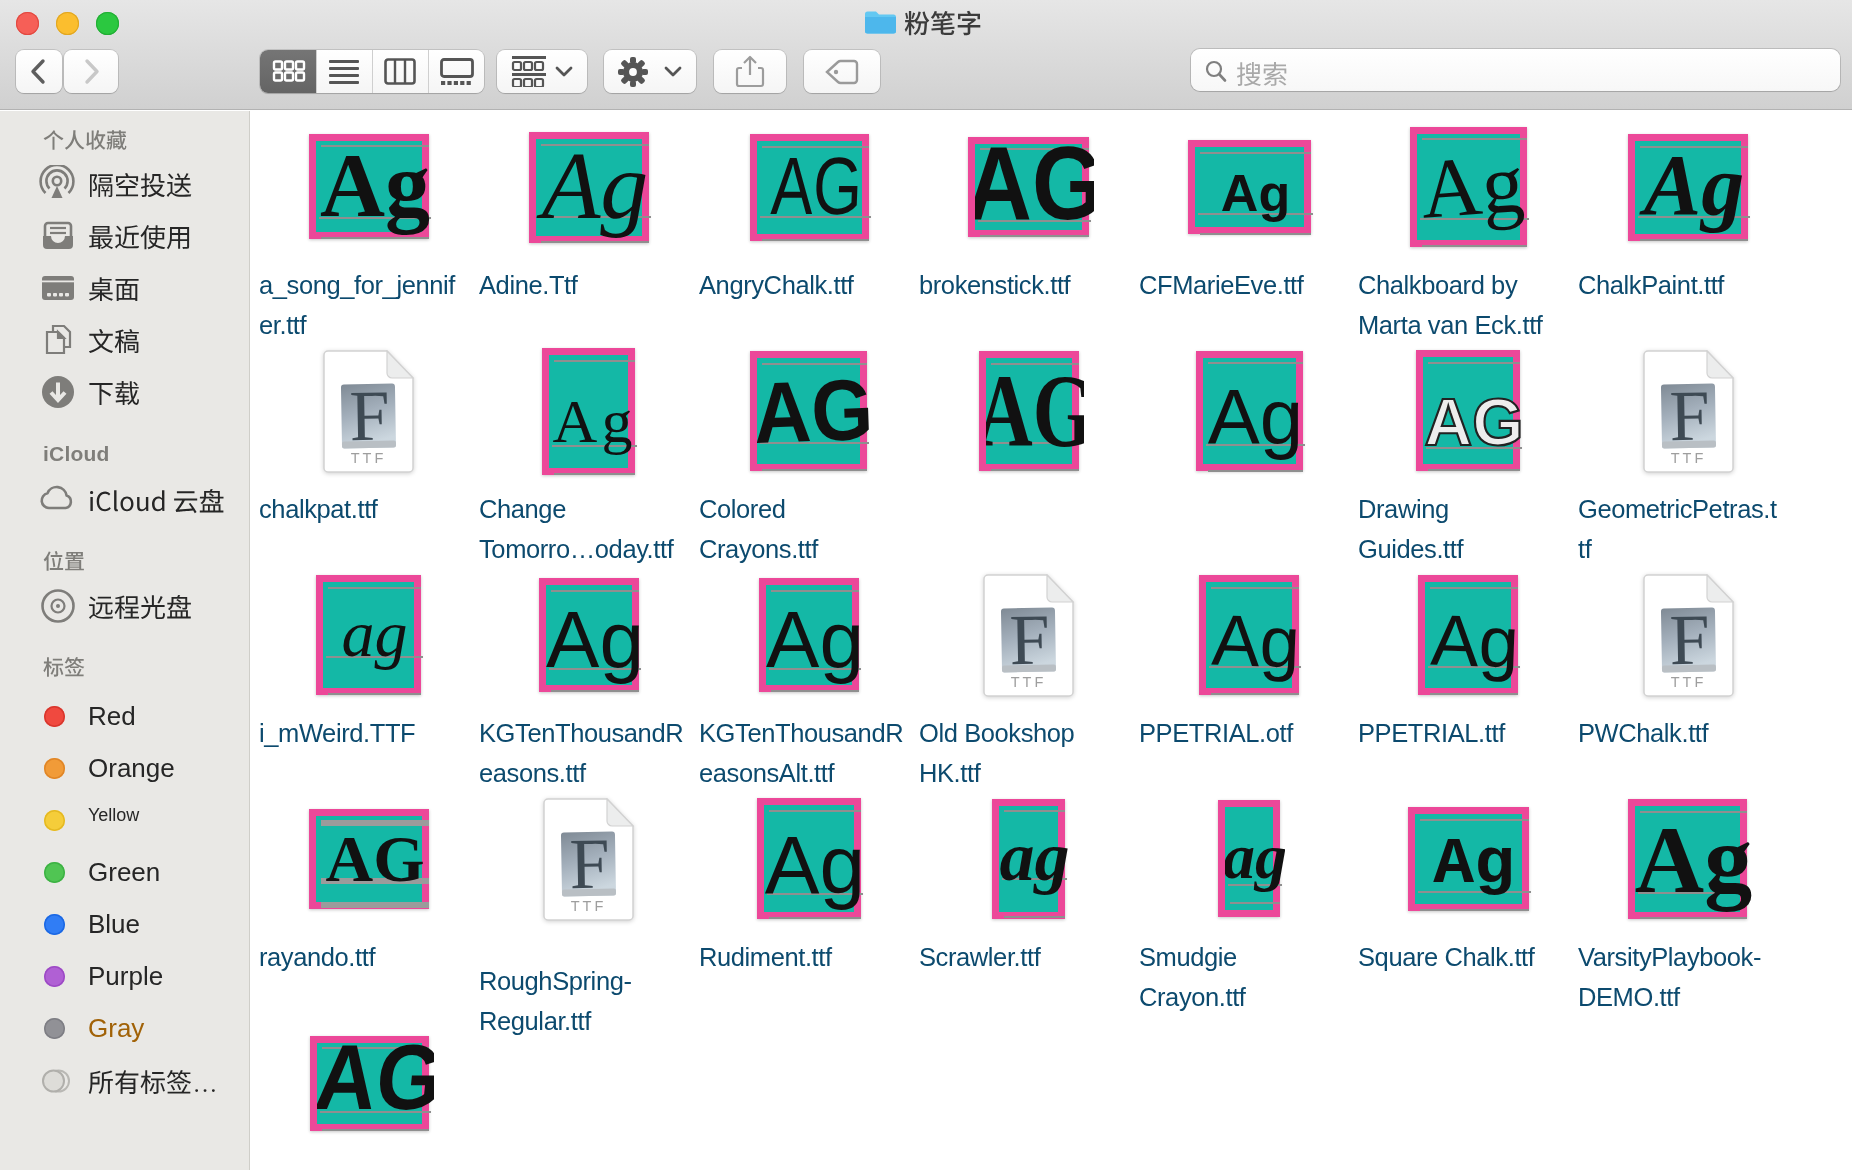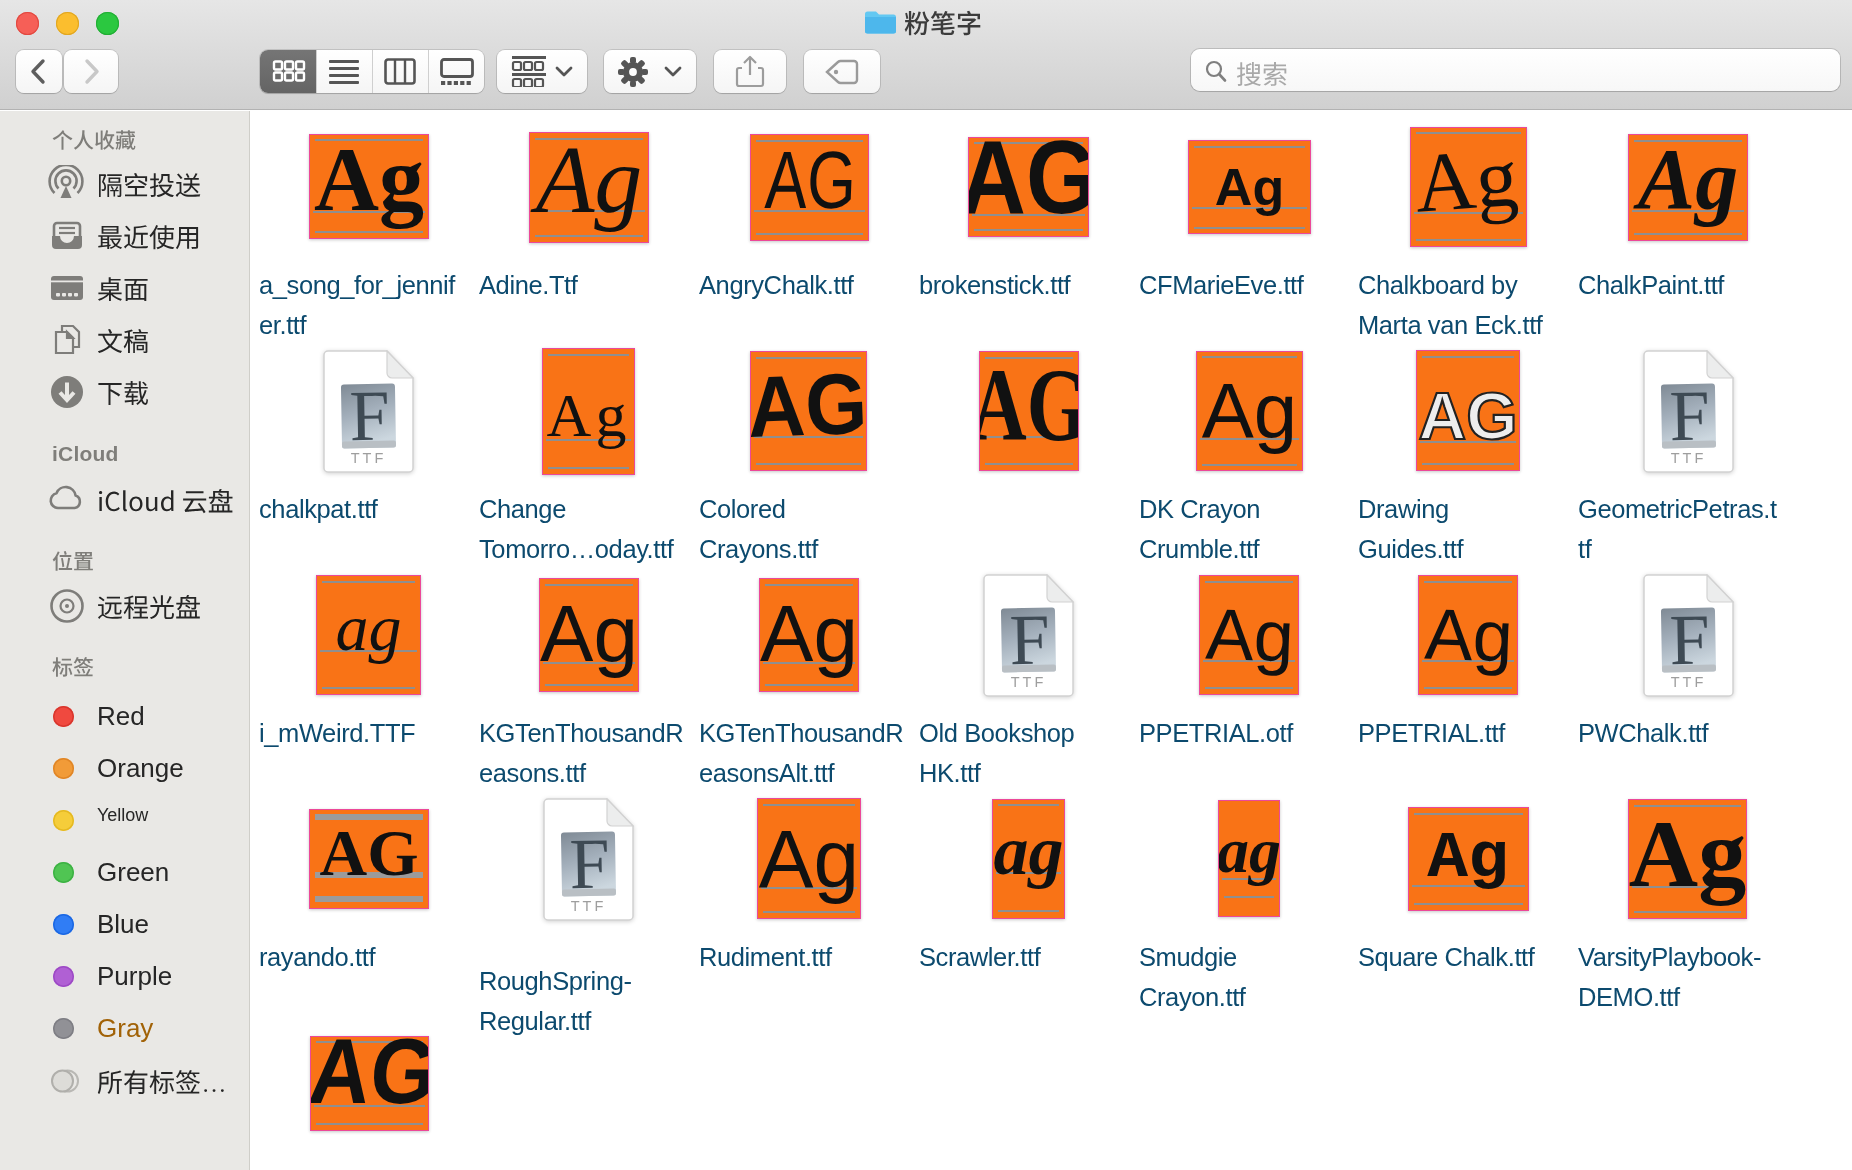--- a/index.html
+++ b/index.html
@@ -11,21 +11,21 @@
 .btn{position:absolute;top:50px;height:43px;border-radius:8px;
   background:linear-gradient(#ffffff,#f5f5f5);
   box-shadow:0 0 0 1px rgba(0,0,0,0.12), 0 1px 1px rgba(0,0,0,0.12)}
 #sidebar{position:absolute;left:0;top:111px;width:250px;height:1059px;
   background:#e9e8e5;border-right:1px solid #cfcec9}
 #content{position:absolute;left:251px;top:111px;width:1601px;height:1059px;background:#fff}
 .sideitem{position:absolute;left:85px;white-space:nowrap}
 .tagdot{position:absolute;left:41px;width:21px;height:21px;border-radius:50%}
 .cell-label{position:absolute;width:220px;text-align:left;
   font-size:25.5px;line-height:40px;letter-spacing:-0.4px;color:#0c4a6e}
-.thumb{position:absolute;background:#f97316;border:1px solid #ec4899;
+.thumb{position:absolute;background:#14b8a6;border:7px solid #ec4899;
   box-shadow:0 1px 3px rgba(0,0,0,0.22)}
 .thumb svg{position:absolute;left:0;top:0}
 </style></head><body>
 <div id="win">
 <div id="toolbar"></div>
 <div id="sidebar"></div>
 <div id="content"></div>
 
 <div class="tl" style="left:16px;background:#f65f57;box-shadow:inset 0 0 0 1px #e14940"></div>
 <div class="tl" style="left:56px;background:#fbbe2e;box-shadow:inset 0 0 0 1px #e0a622"></div>
@@ -134,21 +134,21 @@
 <svg class="abs" style="left:13px;top:10px" width="24" height="24">
 <circle cx="10" cy="10" r="7" fill="none" stroke="#7f7f7f" stroke-width="2.2"></circle>
 <line x1="15" y1="15" x2="21" y2="21.5" stroke="#7f7f7f" stroke-width="2.6" stroke-linecap="round"></line>
       </svg>
 <div class="abs" style="left:45px;top:9px">
         <svg width="52" height="34" viewBox="0 -26 52 34" style="display:block">
           <path d="M4.3 -21.8V-16.6H1.2V-14.8H4.3V-9.2L1.0 -8.0L1.5 -6.2L4.3 -7.3V-0.3C4.3 0.0 4.2 0.1 3.9 0.1C3.6 0.1 2.7 0.1 1.7 0.1C1.9 0.6 2.2 1.5 2.2 1.9C3.7 2.0 4.7 1.9 5.3 1.6C6.0 1.2 6.2 0.7 6.2 -0.3V-8.0L9.1 -9.1L8.7 -10.9L6.2 -9.9V-14.8H8.8V-16.6H6.2V-21.8ZM9.9 -7.5V-5.9H11.0L10.8 -5.8C11.9 -4.1 13.4 -2.6 15.2 -1.4C13.0 -0.4 10.5 0.2 7.9 0.5C8.2 0.9 8.6 1.7 8.8 2.1C11.7 1.7 14.5 0.9 16.9 -0.3C19.0 0.8 21.3 1.5 23.8 2.0C24.1 1.5 24.6 0.8 25.0 0.4C22.8 0.1 20.6 -0.5 18.7 -1.4C20.9 -2.8 22.6 -4.6 23.7 -7.0L22.5 -7.6L22.2 -7.5H17.8V-10.1H23.8V-19.7H18.8V-18.1H22.0V-15.7H18.9V-14.2H22.0V-11.7H17.8V-21.9H16.0V-11.7H11.9V-14.1H14.7V-15.7H11.9V-18.0C13.2 -18.5 14.6 -19.0 15.8 -19.6L14.4 -20.9C13.4 -20.3 11.7 -19.5 10.2 -19.0V-10.1H16.0V-7.5ZM21.0 -5.9C20.0 -4.4 18.6 -3.2 17.0 -2.3C15.2 -3.2 13.8 -4.4 12.8 -5.9Z M42.5 -2.7C44.7 -1.5 47.5 0.3 48.8 1.5L50.4 0.4C48.9 -0.8 46.1 -2.5 43.9 -3.7ZM33.5 -3.5C32.1 -2.1 29.7 -0.7 27.6 0.3C28.0 0.6 28.8 1.2 29.1 1.6C31.1 0.5 33.6 -1.2 35.3 -2.8ZM31.0 -8.3C31.5 -8.5 32.2 -8.6 36.9 -8.9C34.8 -7.9 33.0 -7.1 32.2 -6.8C30.7 -6.1 29.5 -5.8 28.7 -5.7C28.8 -5.2 29.1 -4.3 29.2 -4.0C29.8 -4.2 30.9 -4.3 38.5 -4.8V-0.3C38.5 0.1 38.4 0.2 37.9 0.2C37.5 0.2 36.1 0.2 34.5 0.2C34.8 0.7 35.1 1.4 35.2 1.9C37.1 1.9 38.5 1.9 39.3 1.6C40.1 1.4 40.4 0.8 40.4 -0.2V-4.9L46.7 -5.3C47.4 -4.6 48.0 -3.8 48.5 -3.3L50.0 -4.3C48.9 -5.7 46.5 -7.9 44.7 -9.4L43.3 -8.5C44.0 -8.0 44.7 -7.3 45.4 -6.6L34.0 -6.0C37.7 -7.4 41.4 -9.2 44.9 -11.3L43.5 -12.5C42.4 -11.7 41.1 -11.0 39.8 -10.3L34.0 -10.0C35.8 -10.9 37.6 -12.0 39.3 -13.1L38.5 -13.7H48.4V-10.5H50.3V-15.4H40.0V-17.8H50.0V-19.6H40.0V-21.9H38.0V-19.6H28.0V-17.8H38.0V-15.4H27.7V-10.5H29.6V-13.7H37.3C35.4 -12.3 33.1 -11.0 32.4 -10.7C31.7 -10.3 31.0 -10.1 30.5 -10.0C30.7 -9.5 31.0 -8.7 31.0 -8.3Z" fill="#a9a9a9"></path>
         </svg>
       </div>
 </div>
-<div id="sidebar-inner" class="abs" style="left:12px;top:111px;width:250px;height:1054px;overflow:hidden">
+<div id="sidebar-inner" class="abs" style="left:3px;top:111px;width:250px;height:1054px;overflow:hidden">
       <div class="abs" style="left:40px;top:16px">
         <svg width="84" height="27" viewBox="0 -21 84 27" style="display:block">
           <path d="M9.5 -11.3V1.7H11.5V-11.3ZM10.6 -17.8C8.4 -14.2 4.6 -11.4 0.6 -9.7C1.2 -9.2 1.8 -8.4 2.1 -7.9C5.2 -9.3 8.3 -11.6 10.5 -14.4C13.6 -11.0 16.3 -9.2 19.0 -7.8C19.3 -8.5 19.9 -9.2 20.5 -9.7C17.6 -11.0 14.7 -12.8 11.7 -16.0L12.3 -16.9Z M30.3 -17.7C30.2 -14.3 30.4 -4.4 21.8 0.1C22.4 0.5 23.1 1.2 23.4 1.7C28.2 -1.0 30.4 -5.2 31.5 -9.2C32.6 -5.4 34.9 -0.8 39.9 1.6C40.2 1.1 40.8 0.4 41.4 -0.1C34.0 -3.4 32.7 -11.9 32.4 -14.5C32.5 -15.8 32.5 -16.9 32.5 -17.7Z M54.7 -11.8H58.8C58.4 -9.4 57.8 -7.3 56.8 -5.5C55.9 -7.3 55.1 -9.3 54.6 -11.4ZM54.1 -17.7C53.5 -14.1 52.5 -10.7 50.7 -8.6C51.1 -8.3 51.8 -7.4 52.1 -6.9C52.6 -7.6 53.1 -8.3 53.5 -9.1C54.1 -7.1 54.9 -5.3 55.8 -3.7C54.6 -2.1 53.1 -0.8 51.1 0.2C51.5 0.6 52.1 1.4 52.4 1.8C54.2 0.8 55.7 -0.5 56.9 -2.0C58.0 -0.5 59.4 0.8 61.0 1.7C61.3 1.2 61.9 0.4 62.4 0.1C60.7 -0.8 59.2 -2.1 58.0 -3.7C59.3 -5.9 60.2 -8.6 60.8 -11.8H62.2V-13.7H55.3C55.6 -14.9 55.9 -16.1 56.1 -17.4ZM44.0 -1.9C44.4 -2.2 45.0 -2.6 48.7 -3.9V1.8H50.6V-17.4H48.7V-5.8L45.9 -4.9V-15.4H43.9V-5.2C43.9 -4.3 43.5 -3.9 43.2 -3.7C43.5 -3.3 43.8 -2.4 44.0 -1.9Z M80.4 -9.9C80.1 -8.2 79.6 -6.7 79.0 -5.3C78.8 -6.9 78.6 -8.7 78.5 -10.9H83.0V-12.6H81.8L82.4 -13.1C82.0 -13.6 81.2 -14.2 80.5 -14.6L79.3 -13.8C79.8 -13.5 80.3 -13.0 80.7 -12.6H78.4L78.4 -13.9H77.9V-14.7H82.8V-16.4H77.9V-17.7H75.9V-16.4H71.0V-17.7H69.0V-16.4H64.2V-14.7H69.0V-13.4H71.0V-14.7H75.9V-13.3H76.7L76.7 -12.6H67.6V-9.1H66.2V-12.5H64.7V-6.9H66.2V-7.4H67.6V-6.6V-5.9H63.8V-4.3H64.9V-3.5C64.9 -2.3 64.7 -0.4 63.6 1.0C63.9 1.2 64.5 1.5 64.8 1.8C66.1 0.3 66.3 -2.0 66.3 -3.5V-4.3H67.6C67.5 -2.5 67.2 -0.5 66.3 1.0C66.8 1.2 67.5 1.6 67.8 1.8C69.1 -0.5 69.3 -4.0 69.3 -6.6V-10.9H76.8C76.9 -7.7 77.3 -5.0 77.8 -3.0C77.4 -2.4 77.0 -1.8 76.6 -1.3V-1.9H74.5V-3.2H76.4V-7.3H74.5V-8.5H76.4V-9.8H70.2V0.6H71.7V-0.6H75.9C75.4 -0.1 74.9 0.3 74.4 0.6C74.8 0.9 75.6 1.5 75.9 1.8C76.8 1.1 77.7 0.2 78.5 -0.8C79.2 0.9 80.1 1.8 81.2 1.8C82.6 1.8 83.2 1.2 83.4 -1.7C83.0 -1.9 82.4 -2.2 82.1 -2.6C82.0 -0.5 81.8 0.0 81.4 0.0C80.8 0.0 80.2 -0.8 79.7 -2.6C80.8 -4.6 81.6 -6.9 82.2 -9.6ZM73.1 -1.9H71.7V-3.2H73.1ZM73.1 -7.3H71.7V-8.5H73.1ZM71.7 -6.0H75.0V-4.5H71.7Z" fill="#7f7e7a"></path>
         </svg>
       </div>
 <div class="abs" style="left:85px;top:58px">
         <svg width="104" height="34" viewBox="0 -26 104 34" style="display:block">
           <path d="M13.2 -16.1H21.5V-13.6H13.2ZM11.5 -17.5V-12.2H23.3V-17.5ZM10.2 -20.7V-19.0H24.8V-20.7ZM2.0 -20.8V2.0H3.7V-19.0H7.0C6.5 -17.3 5.7 -15.0 5.0 -13.1C6.8 -11.0 7.3 -9.3 7.3 -7.9C7.3 -7.0 7.1 -6.3 6.8 -6.0C6.6 -5.9 6.3 -5.8 6.0 -5.8C5.5 -5.8 5.0 -5.8 4.4 -5.8C4.7 -5.3 4.9 -4.6 4.9 -4.1C5.5 -4.1 6.2 -4.1 6.7 -4.1C7.2 -4.2 7.7 -4.3 8.0 -4.6C8.8 -5.1 9.0 -6.3 9.0 -7.7C9.0 -9.3 8.6 -11.2 6.7 -13.4C7.6 -15.4 8.6 -18.0 9.3 -20.1L8.0 -20.9L7.7 -20.8ZM19.9 -8.8C19.4 -7.7 18.6 -6.1 17.9 -5.0H13.2V-3.7H16.5V1.5H18.1V-3.7H21.6V-5.0H19.4C20.0 -6.0 20.7 -7.1 21.3 -8.2ZM13.6 -8.3C14.3 -7.3 15.2 -5.9 15.6 -5.0L16.9 -5.7C16.5 -6.5 15.6 -7.9 14.8 -8.9ZM10.4 -10.8V2.1H12.1V-9.2H22.6V0.1C22.6 0.4 22.5 0.4 22.2 0.4C22.0 0.5 21.1 0.5 20.2 0.4C20.4 0.9 20.6 1.6 20.7 2.1C22.1 2.1 23.0 2.1 23.6 1.8C24.2 1.5 24.3 1.0 24.3 0.1V-10.8Z M40.7 -14.0C43.3 -12.6 46.9 -10.5 48.6 -9.3L49.9 -10.8C48.0 -12.0 44.5 -14.0 41.9 -15.3ZM36.0 -15.3C34.0 -13.6 31.3 -11.8 28.2 -10.7L29.4 -9.0C32.4 -10.3 35.3 -12.3 37.3 -14.1ZM28.0 -0.6V1.2H50.1V-0.6H40.0V-7.1H47.5V-8.9H30.7V-7.1H37.9V-0.6ZM37.0 -21.4C37.4 -20.6 37.9 -19.6 38.3 -18.7H28.0V-12.8H29.9V-16.9H48.1V-13.4H50.1V-18.7H40.7C40.3 -19.6 39.6 -21.0 39.1 -22.0Z M56.8 -21.8V-16.6H53.2V-14.8H56.8V-9.1C55.3 -8.7 54.0 -8.3 52.9 -8.1L53.5 -6.2L56.8 -7.2V-0.4C56.8 -0.0 56.6 0.1 56.2 0.1C55.9 0.1 54.8 0.1 53.6 0.1C53.8 0.6 54.1 1.4 54.2 1.9C56.0 1.9 57.0 1.8 57.7 1.5C58.4 1.2 58.7 0.7 58.7 -0.4V-7.7L61.4 -8.6L61.1 -10.3L58.7 -9.6V-14.8H61.9V-16.6H58.7V-21.8ZM64.3 -20.9V-18.0C64.3 -16.2 63.9 -14.0 60.9 -12.4C61.3 -12.1 62.0 -11.4 62.2 -11.0C65.4 -12.8 66.1 -15.6 66.1 -18.0V-19.1H70.7V-14.9C70.7 -12.9 71.1 -12.2 72.9 -12.2C73.3 -12.2 74.7 -12.2 75.1 -12.2C75.6 -12.2 76.2 -12.2 76.5 -12.3C76.5 -12.8 76.4 -13.5 76.4 -14.0C76.0 -13.9 75.5 -13.9 75.1 -13.9C74.7 -13.9 73.4 -13.9 73.1 -13.9C72.6 -13.9 72.6 -14.1 72.6 -14.9V-20.9ZM72.5 -8.5C71.5 -6.6 70.1 -4.9 68.4 -3.5C66.7 -4.9 65.4 -6.6 64.4 -8.5ZM61.8 -10.3V-8.5H62.9L62.5 -8.4C63.5 -6.1 65.0 -4.1 66.8 -2.4C64.7 -1.1 62.2 -0.2 59.7 0.3C60.1 0.8 60.5 1.6 60.7 2.1C63.4 1.5 66.1 0.4 68.4 -1.1C70.4 0.3 72.9 1.5 75.7 2.1C75.9 1.6 76.5 0.8 76.9 0.3C74.3 -0.2 72.0 -1.1 70.0 -2.4C72.3 -4.3 74.0 -6.7 75.1 -9.9L73.8 -10.4L73.5 -10.3Z M88.7 -21.1C89.5 -19.8 90.4 -18.1 90.9 -17.1L92.6 -17.8C92.1 -18.8 91.1 -20.5 90.3 -21.8ZM80.0 -20.6C81.4 -19.2 83.1 -17.1 83.8 -15.9L85.5 -17.0C84.7 -18.2 83.0 -20.1 81.6 -21.6ZM98.5 -21.8C97.9 -20.4 96.9 -18.4 96.0 -17.0H87.2V-15.2H93.3V-12.2L93.2 -11.4H86.3V-9.6H93.0C92.5 -7.3 91.0 -4.9 86.5 -3.0C86.9 -2.7 87.5 -2.0 87.8 -1.6C91.6 -3.3 93.5 -5.5 94.4 -7.7C96.6 -5.6 99.0 -3.2 100.2 -1.7L101.6 -3.1C100.2 -4.7 97.3 -7.4 95.0 -9.5V-9.6H102.6V-11.4H95.2L95.2 -12.1V-15.2H101.8V-17.0H98.0C98.8 -18.3 99.7 -19.8 100.5 -21.2ZM84.4 -13.0H79.3V-11.2H82.6V-3.0C81.4 -2.6 80.1 -1.4 78.7 0.2L80.1 2.1C81.3 0.3 82.5 -1.4 83.3 -1.4C83.8 -1.4 84.8 -0.4 85.9 0.3C87.7 1.5 89.9 1.8 93.3 1.8C96.0 1.8 100.8 1.6 102.7 1.5C102.7 0.9 103.0 -0.1 103.3 -0.7C100.6 -0.4 96.6 -0.2 93.4 -0.2C90.3 -0.2 88.1 -0.3 86.3 -1.4C85.5 -1.9 84.9 -2.4 84.4 -2.8Z" fill="#262626"></path>
         </svg>
       </div>
@@ -373,21 +373,20 @@
           </svg>
         </div>
 <div class="thumb" style="left:1196px;top:351px;width:107px;height:120px">
           <svg width="105" height="118" viewBox="0 0 105 118">
             <rect x="5" y="4" width="95" height="2" fill="#8f8f8f"></rect>
             <rect x="3" y="86" width="99" height="2" fill="#8f8f8f"></rect>
             <rect x="5" y="112" width="95" height="2" fill="#8f8f8f"></rect>
             <text x="52.5" y="86" text-anchor="middle" font-family="Liberation Sans" font-size="78" font-weight="normal" font-style="normal" letter-spacing="0" fill="#111">Ag</text>
           </svg>
         </div>
-<div class="cell-label" style="left:1139px;top:489px">DK Crayon<br>Crumble.ttf</div>
 <div class="thumb" style="left:1416px;top:350px;width:104px;height:121px">
           <svg width="102" height="119" viewBox="0 0 102 119">
             <rect x="5" y="5" width="92" height="2" fill="#8f8f8f"></rect>
             <rect x="3" y="90" width="96" height="2" fill="#8f8f8f"></rect>
             <rect x="5" y="112" width="92" height="2" fill="#8f8f8f"></rect>
             <text x="51.0" y="88" text-anchor="middle" font-family="Liberation Sans" font-size="66" font-weight="bold" font-style="normal" letter-spacing="0" fill="#ededed" stroke="#222222" stroke-width="2.2">AG</text>
           </svg>
         </div>
 <div class="cell-label" style="left:1358px;top:489px">Drawing<br>Guides.ttf</div>
 <div class="abs" style="left:1642px;top:350px;width:93px;height:123px;filter:drop-shadow(0 1px 2px rgba(0,0,0,0.18))">

